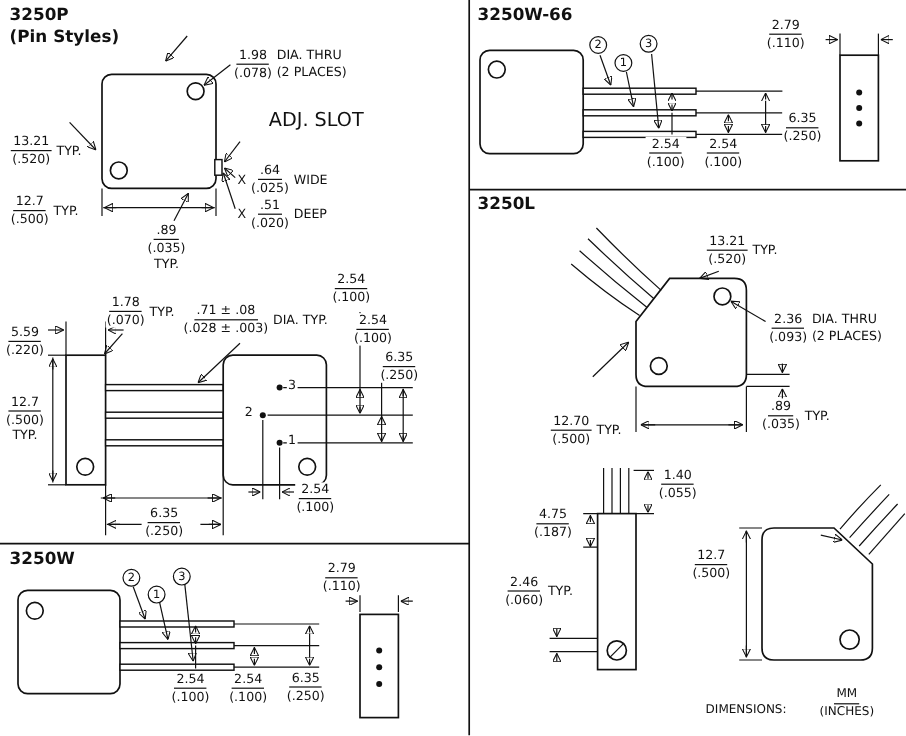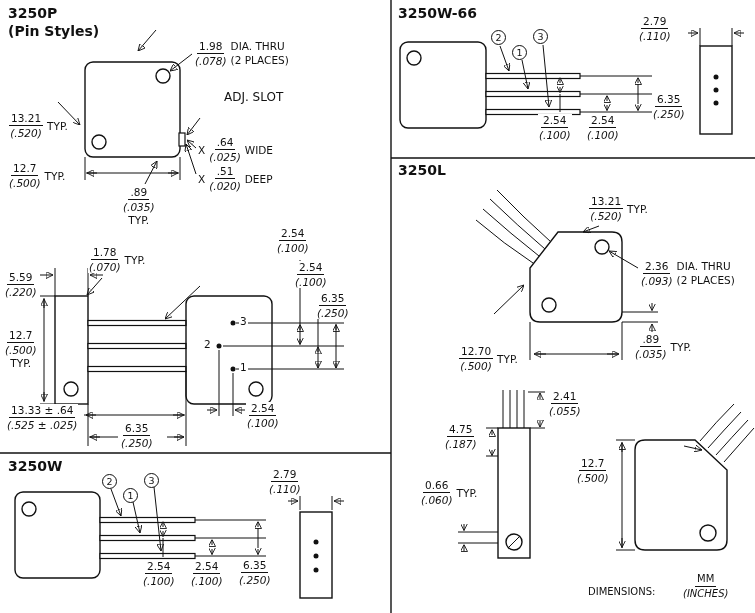--- a/index.html
+++ b/index.html
@@ -11,23 +11,23 @@
   svg.linework .b { stroke-width:1.4; }
   svg.linework .p { stroke-width:1.2; fill:#fff; }
   svg.linework .d { stroke-width:1; }
   svg.linework .dot { fill:#111; stroke:none; }
   .title { position:absolute; font-size:14px; font-weight:bold; line-height:1.25; white-space:nowrap; z-index:3; }
   .dim { position:absolute; display:flex; align-items:center; gap:4px; font-size:10.5px; line-height:1.15; white-space:nowrap; background:#fff; padding:0 1px; z-index:2; }
   .dim.nobg { background:transparent; }
   .dim.stack { flex-direction:column; gap:1px; }
   .frac { display:inline-flex; flex-direction:column; align-items:center; }
   .frac .mm { border-bottom:1px solid #111; padding:0 2px 1px; }
-  .frac .in { padding-top:1px; text-align:center;font-style:italic; }
+  .frac .in { padding-top:1px; text-align:center; }
   .suf2 { display:inline-flex; flex-direction:column; line-height:1.3; }
-  .txt { position:absolute; font-size:12px; background:#fff; z-index:2; white-space:nowrap; }
+  .txt { position:absolute; font-size:16px; background:#fff; z-index:2; white-space:nowrap; }
   .circ { position:absolute; width:15px; height:15px; border:1.3px solid #111; border-radius:50%; background:#fff; font-size:9.5px; display:flex; align-items:center; justify-content:center; z-index:3; }
   .pinnum { position:absolute; font-size:10.5px; z-index:2; background:#fff; padding:0 1px; }
   .big { font-size:10px; }
 </style>
 </head>
 <body>
 
 <div id="stage">
 
 <svg class="linework" width="755" height="613" viewBox="0 0 755 613">
@@ -305,38 +305,39 @@
   <span>TYP.</span>
 </div>
 
 <div class="dim" style="left:88px;top:246px">
   <span class="frac">
         <span class="mm">1.78</span>
         <span class="in">(.070)</span>
       </span>
   <span>TYP.</span>
 </div>
+<div class="dim" style="left:152px;top:253px">
+  <span class="frac">
+        <span class="mm">.71 ± .08</span>
+        <span class="in">(.028 ± .003)</span>
+      </span>
+  <span>DIA. TYP.</span>
+</div>
 <div class="dim" style="left:4px;top:271px">
   <span class="frac">
         <span class="mm">5.59</span>
         <span class="in">(.220)</span>
       </span>
 </div>
 <div class="dim stack" style="left:4px;top:329px">
   <span class="frac">
         <span class="mm">12.7</span>
         <span class="in">(.500)</span>
       </span>
   <span>TYP.</span>
-</div>
-<div class="dim" style="left:6px;top:404px">
-  <span class="frac">
-        <span class="mm">13.33 ± .64</span>
-        <span class="in">(.525 ± .025)</span>
-      </span>
 </div>
 <div class="dim" style="left:120px;top:422px">
   <span class="frac">
         <span class="mm">6.35</span>
         <span class="in">(.250)</span>
       </span>
 </div>
 <div class="dim" style="left:276px;top:227px">
   <span class="frac">
         <span class="mm">2.54</span>
@@ -447,33 +448,33 @@
 </div>
 <div class="dim" style="left:634px;top:333px">
   <span class="frac">
         <span class="mm">.89</span>
         <span class="in">(.035)</span>
       </span>
   <span>TYP.</span>
 </div>
 <div class="dim" style="left:548px;top:390px">
   <span class="frac">
-        <span class="mm">2.41</span>
+        <span class="mm">1.40</span>
         <span class="in">(.055)</span>
       </span>
 </div>
 <div class="dim" style="left:444px;top:423px">
   <span class="frac">
         <span class="mm">4.75</span>
         <span class="in">(.187)</span>
       </span>
 </div>
 <div class="dim" style="left:420px;top:479px">
   <span class="frac">
-        <span class="mm">0.66</span>
+        <span class="mm">2.46</span>
         <span class="in">(.060)</span>
       </span>
   <span>TYP.</span>
 </div>
 <div class="dim" style="left:576px;top:457px">
   <span class="frac">
         <span class="mm">12.7</span>
         <span class="in">(.500)</span>
       </span>
 </div>

